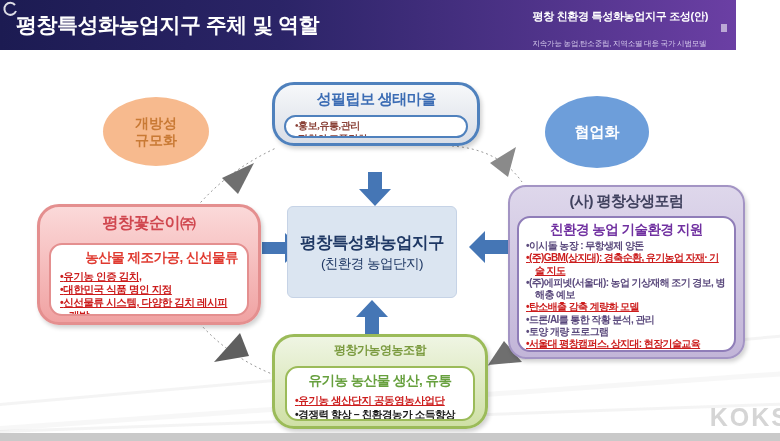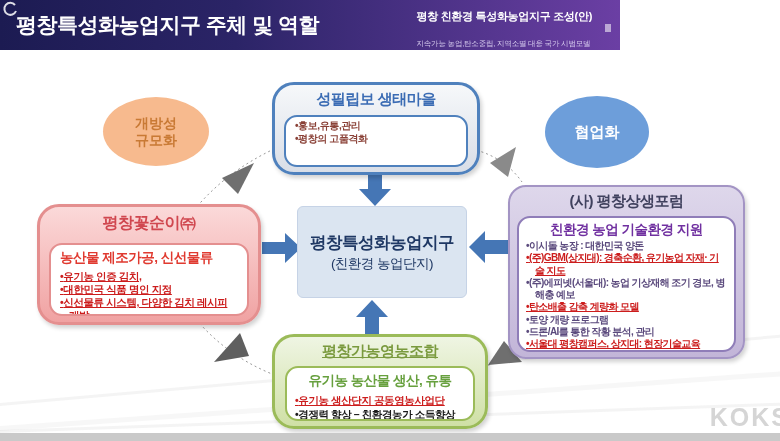--- a/index.html
+++ b/index.html
@@ -1,20 +1,20 @@
 <!DOCTYPE html>
 <html><head>
 <meta charset="utf-8">
 <style>
   * { margin:0; padding:0; box-sizing:border-box; }
   body { font-family:"Liberation Sans","DejaVu Sans",sans-serif; background:#666; }
   .slide { position:relative; width:780px; height:441px; background:#ffffff; overflow:hidden; margin:0 auto; }
 
   
-  .hdr { position:absolute; left:0; top:0; width:620px; height:50px;
+  .hdr { position:absolute; left:0; top:0; width:736px; height:50px;
          background:linear-gradient(90deg,#1c1b52 0%,#2b2467 38%,#6b3fa4 100%); }
   .hdr-title { position:absolute; left:16px; top:0; line-height:50px; color:#fff;
                font-size:21px; font-weight:bold; letter-spacing:-0.5px; }
   .hdr-swirl { position:absolute; left:2px; top:1px; }
   .hdr-right { position:absolute; right:28px; top:9px; text-align:left; }
   .hdr-right .t1 { color:#ffffff; font-size:11px; font-weight:bold; letter-spacing:-0.3px; }
   .hdr-right .t2 { color:#d8cdef; font-size:7.5px; margin-top:15px; letter-spacing:-0.2px; }
   .page-badge { position:absolute; right:9px; top:24px; width:6px; height:8px;
                 background:rgba(255,255,255,0.55); font-size:0; }
 
@@ -31,50 +31,50 @@
   .card-header { text-align:center; font-weight:bold; letter-spacing:-0.5px; }
   .card-body { position:absolute; background:#ffffff; border-radius:13px; overflow:hidden; }
   .card-body .bt { font-weight:bold; letter-spacing:-0.5px; }
   .bullets { list-style:none; }
   .bullets li { padding-left:9px; text-indent:-9px; font-weight:bold; letter-spacing:-0.4px;
                 word-break:break-all; }
   .bullets li::before { content:"\2022 "; }
   .c-red { color:#cc1d1d;text-decoration:underline; } .c-purple { color:#5b4a7d; } .c-maroon { color:#8a4137; }
   .c-dark { color:#1a1a1a; }
 
-  .card-top { left:272px; top:82px; width:208px; height:93px; border:3px solid #4f81bd;
-              background:linear-gradient(180deg,#f6f8fa 0%,#d9dee7 100%); }
+  .card-top { left:272px; top:82px; width:208px; height:64px; border:3px solid #4f81bd;
+              background:linear-gradient(180deg,#f6f8fa 0%,#d9dee7 100%);font-family:Liberation Serif, serif; }
   .card-top .card-header { padding-top:5px; font-size:15px; color:#3b6cb4; }
   .card-top .card-body { left:9px; right:9px; top:30px; bottom:5px; border:2px solid #4f81bd; padding:3px 9px; }
   .card-top .bt { font-size:13.5px; color:#3b6cb4; text-align:center; margin-bottom:2px; }
   .card-top .bullets li { font-size:10px; line-height:12.5px; }
 
   .card-left { left:37px; top:204px; width:224px; height:121px; border:3px solid #e48f8f;
                background:linear-gradient(180deg,#fbd9d9 0%,#f0a2a2 100%); }
   .card-left .card-header { padding-top:6px; font-size:16px; color:#d0474f; }
   .card-left .card-body { left:9px; right:9px; top:36px; bottom:6px; border:2px solid #e48f8f; padding:4px 9px; }
-  .card-left .bt { font-size:13.5px; color:#e03a30; margin-bottom:3px; }
+  .card-left .bt { font-size:13.5px; color:#e03a30; margin-bottom:3px;text-align:right; }
   .card-left .bullets li { font-size:10.5px; line-height:13px; }
 
   .card-right { left:508px; top:185px; width:237px; height:174px; border:2px solid #a394c4;
                 border-radius:18px; background:linear-gradient(180deg,#ded7eb 0%,#c2b5d8 100%); }
   .card-right .card-header { padding-top:5px; font-size:15px; color:#40415e; }
   .card-right .card-body { left:7px; right:7px; top:29px; bottom:5px; border:2px solid #8f7db8; padding:2px 7px; }
   .card-right .bt { font-size:13.5px; color:#7030a0; text-align:center; margin:1px 0; }
   .card-right .bullets li { font-size:10px; line-height:12.3px; letter-spacing:-0.6px; }
 
   .card-bottom { left:272px; top:334px; width:216px; height:95px; border:3px solid #9bbb59;
                  background:linear-gradient(180deg,#eff5e3 0%,#cfe0a5 100%); }
-  .card-bottom .card-header { padding-top:5px; font-size:15px; color:#7a9a3e;text-decoration:underline; }
+  .card-bottom .card-header { padding-top:5px; font-size:12px; color:#7a9a3e; }
   .card-bottom .card-body { left:10px; right:10px; top:29px; bottom:5px; border:2px solid #9bbb59; padding:4px 8px; }
   .card-bottom .bt { font-size:13.5px; color:#67a03e; text-align:center; margin-bottom:3px; }
   .card-bottom .bullets li { font-size:10.5px; line-height:14px; }
 
   
-  .center-box { position:absolute; left:297px; top:206px; width:170px; height:92px;
+  .center-box { position:absolute; left:287px; top:206px; width:170px; height:92px;
                 background:#dbe5f1; border:1px solid #c6d3e6; border-radius:6px;
                 display:flex; flex-direction:column; align-items:center; justify-content:center; }
   .center-box .c1 { font-size:16.5px; font-weight:bold; color:#1f3864; letter-spacing:-0.5px; }
   .center-box .c2 { font-size:13.5px; color:#1f3864; letter-spacing:-0.5px; margin-top:1px; }
 
   
   .arrows-svg { position:absolute; left:0; top:0; pointer-events:none; }
   .swoosh { position:absolute; left:-20px; width:840px; background:rgba(120,120,120,0.08); }
   .sw1 { top:368px; height:3px; transform:rotate(-5deg); }
   .sw2 { top:398px; height:5px; transform:rotate(-4deg); background:rgba(120,120,120,0.06); }
@@ -150,26 +150,26 @@
         <li class="c-red">신선물류 시스템, 다양한 김치 레시피 개발</li>
       </ul>
     </div>
   </div>
 
   <div class="card card-right">
     <div class="card-header">(사) 평창상생포럼</div>
     <div class="card-body">
       <div class="bt">친환경 농업 기술환경 지원</div>
       <ul class="bullets">
-        <li class="c-purple">이시돌 농장 : 대한민국 양돈</li>
+        <li class="c-purple">이시돌 농장 : 무항생제 양돈</li>
         <li class="c-red">(주)GBM(상지대): 경축순환, 유기농업 자재· 기술 지도</li>
         <li class="c-purple">(주)에피넷(서울대): 농업 기상재해 조기 경보,  병해충 예보</li>
         <li class="c-red">탄소배출 감축 계량화 모델</li>
+        <li class="c-purple">드론/AI를 통한 작황 분석, 관리</li>
         <li class="c-purple">토양 개량 프로그램</li>
-        <li class="c-purple">드론/AI를 통한 작황 분석, 관리</li>
         <li class="c-red">서울대 평창캠퍼스, 상지대: 현장기술교육</li>
       </ul>
     </div>
   </div>
 
   <div class="card card-bottom">
     <div class="card-header">평창가농영농조합</div>
     <div class="card-body">
       <div class="bt">유기농 농산물 생산, 유통</div>
       <ul class="bullets">

